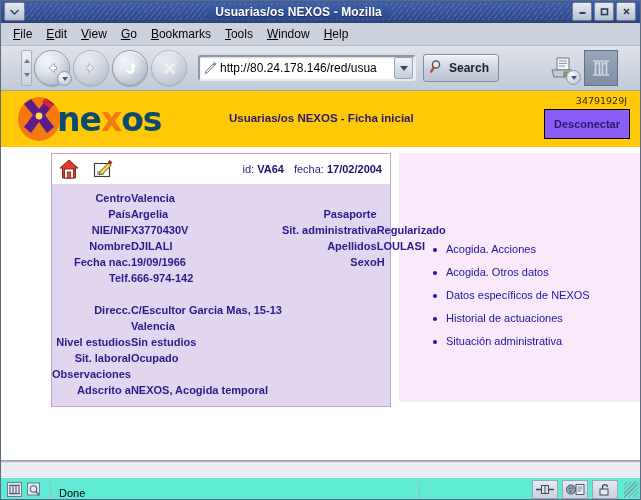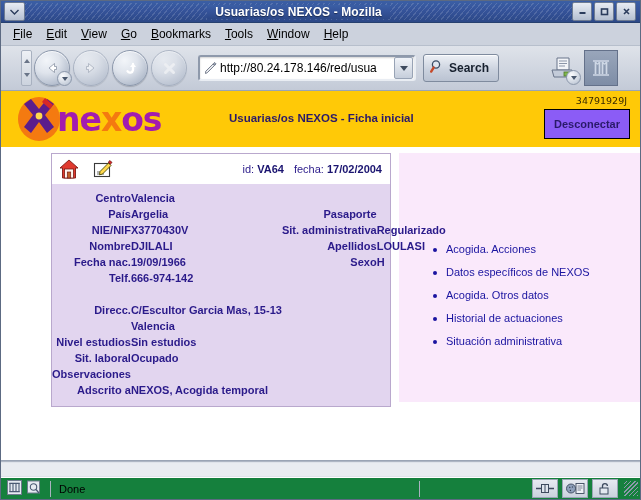--- a/index.html
+++ b/index.html
@@ -278,21 +278,21 @@
   }
   .logo-mark { position: relative; width: 48px; height: 46px; }
   .logo-word {
     font-size: 33px;
     font-weight: bold;
     letter-spacing: -1px;
     margin-left: -6px;
     font-family: "DejaVu Sans", sans-serif;
     line-height: 1;
   }
-  .logo-word .p { color: #a21caf; }
+  .logo-word .p { color: #0c4a6e; }
   .logo-word .o { color: #f47a10; }
 
   .nexos-title {
     position: absolute;
     left: 228px;
     top: 21px;
     font-size: 11.5px;
     font-weight: bold;
     color: #2a1a6a;
   }
@@ -424,24 +424,24 @@
   }
   .hscroll .track {
     flex: 1 1 auto;
     height: 13px;
     background: #e9ecf1;
   }
 
   
   .statusbar {
     height: 21px;
-    background: #15803d;
+    background: #5eead4;
     border-top: 1px solid #fff;
     display: flex;
-    align-items: center;
+    align-items: flex-end;
     flex: 0 0 auto;
     font-size: 11px;
   }
   .sb-icons { display: flex; align-items:center; gap: 5px; padding: 0 6px; }
   .sb-sep { width:1px; height:16px; background:#a9b2c0; }
   .sb-text {
     flex: 0 0 auto;
     width: 360px;
     padding-left: 8px;
     color: #000;
@@ -604,22 +604,22 @@
           <div class="user-id">34791929J</div>
           <div class="logout-btn">Desconectar</div>
         </div>
       </div>
 
       <div class="page-body">
 
         <div class="right-panel">
           <ul class="menu-list">
             <li>Acogida. Acciones</li>
+            <li>Acogida. Otros datos</li>
             <li>Datos específicos de NEXOS</li>
-            <li>Acogida. Otros datos</li>
             <li>Historial de actuaciones</li>
             <li>Situación administrativa</li>
           </ul>
         </div>
 
         <div class="card">
           <div class="card-head">
             <span class="icon-btn">
               <svg width="22" height="22" viewBox="0 0 22 22" aria-hidden="true">
                 <path d="M11 2 L20 10 L17.5 10 L17.5 20 L4.5 20 L4.5 10 L2 10 Z" fill="#e03a2f" stroke="#7a1a14" stroke-width="0.9"></path>

